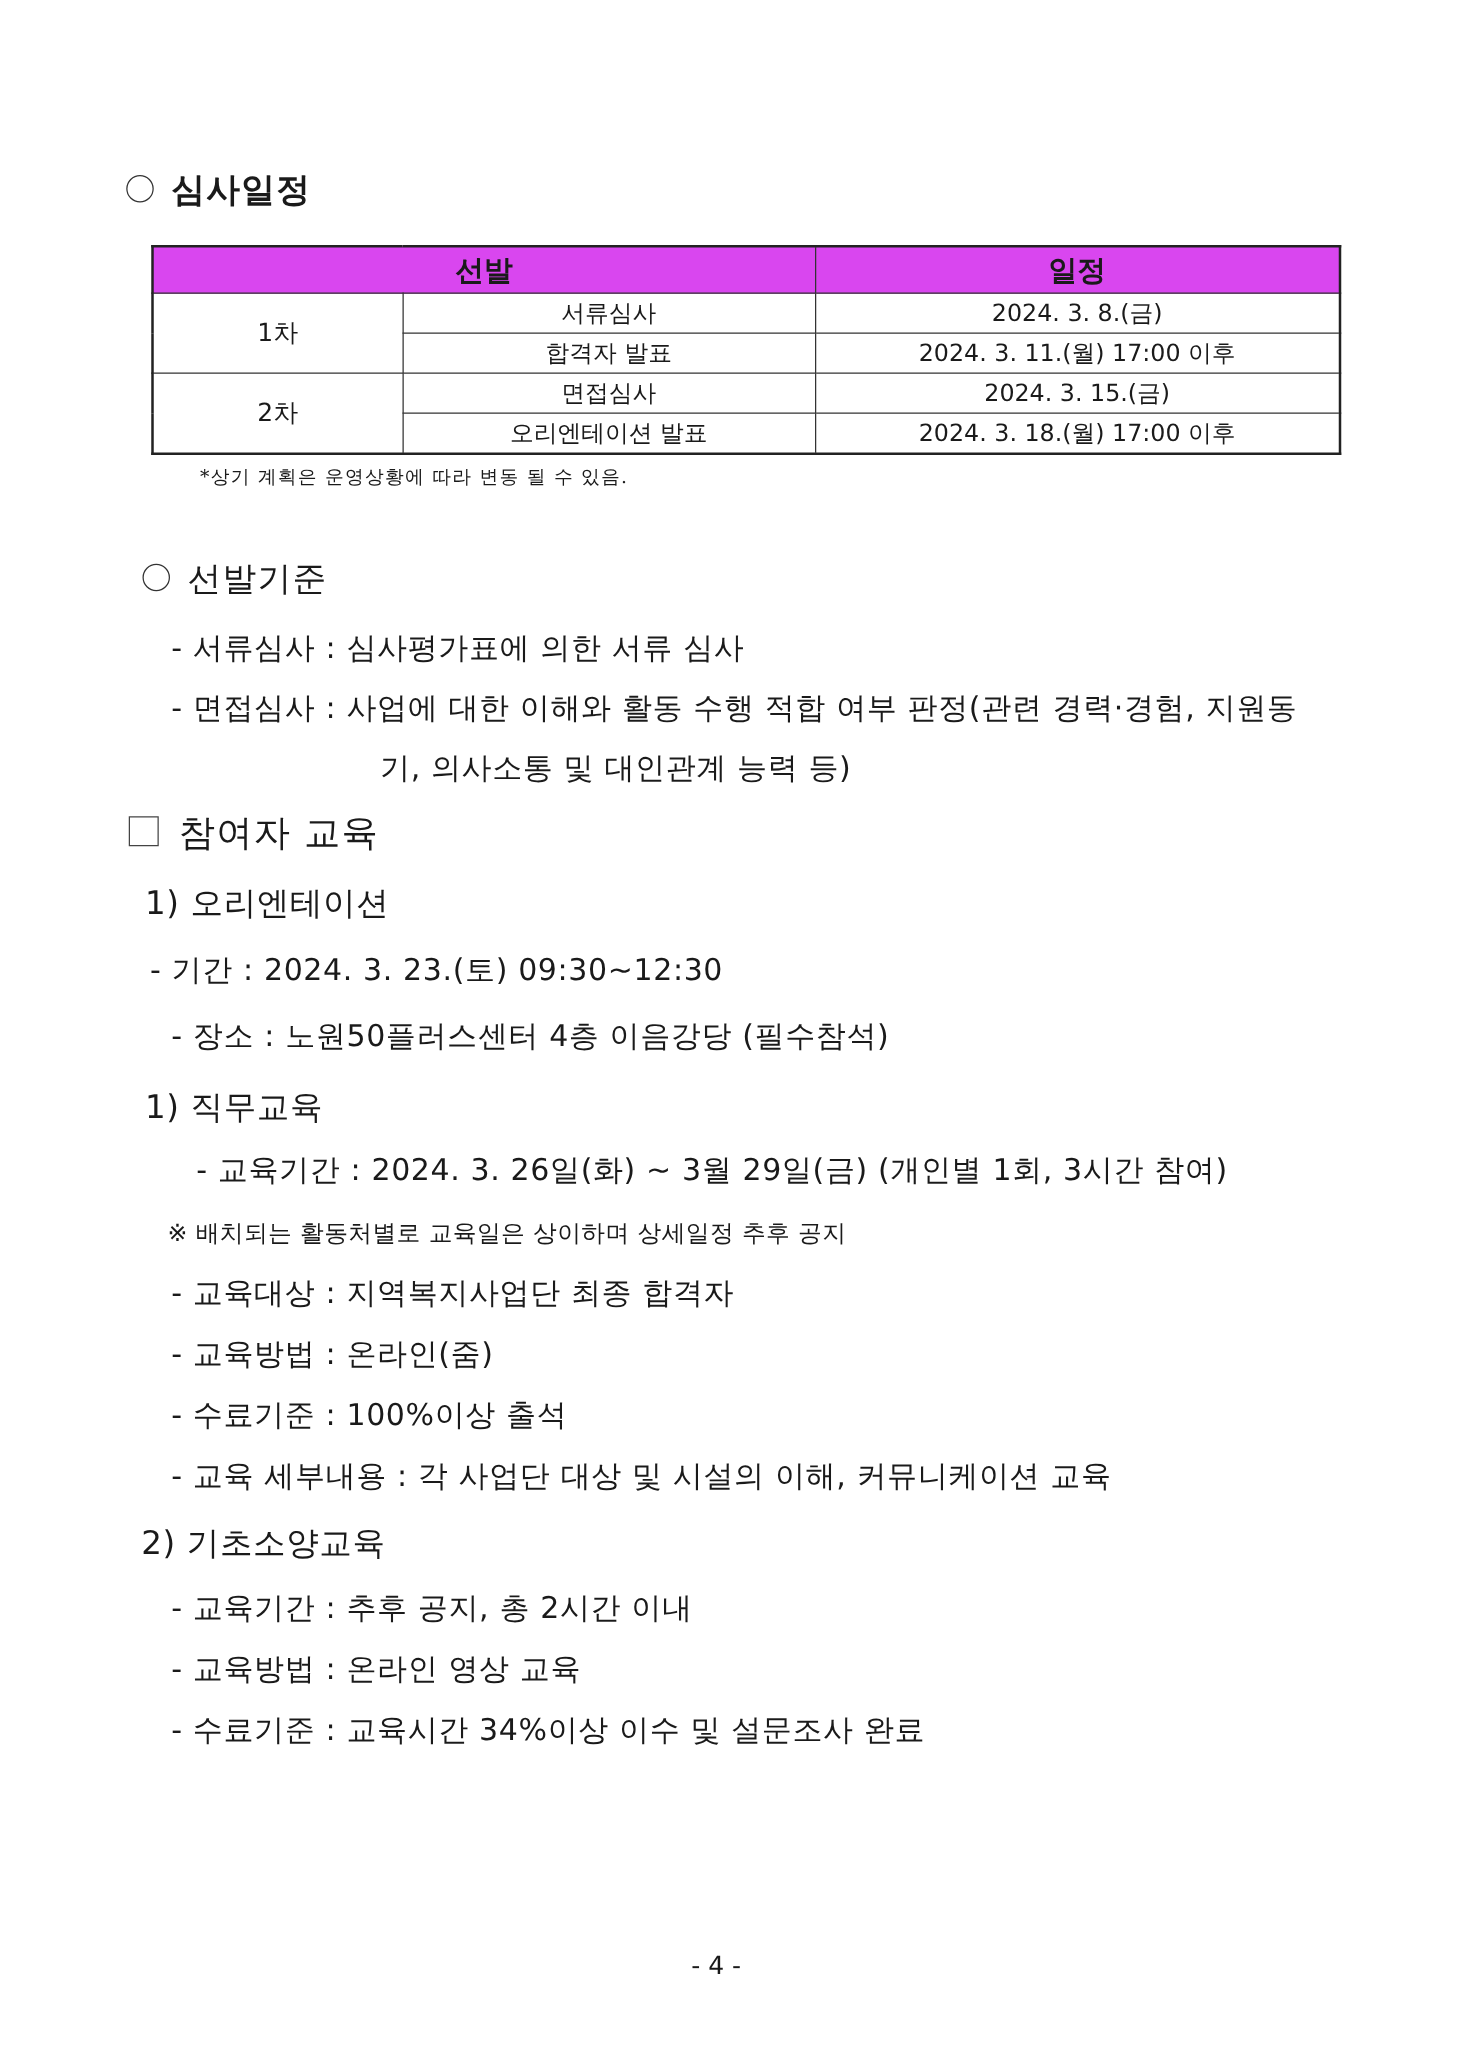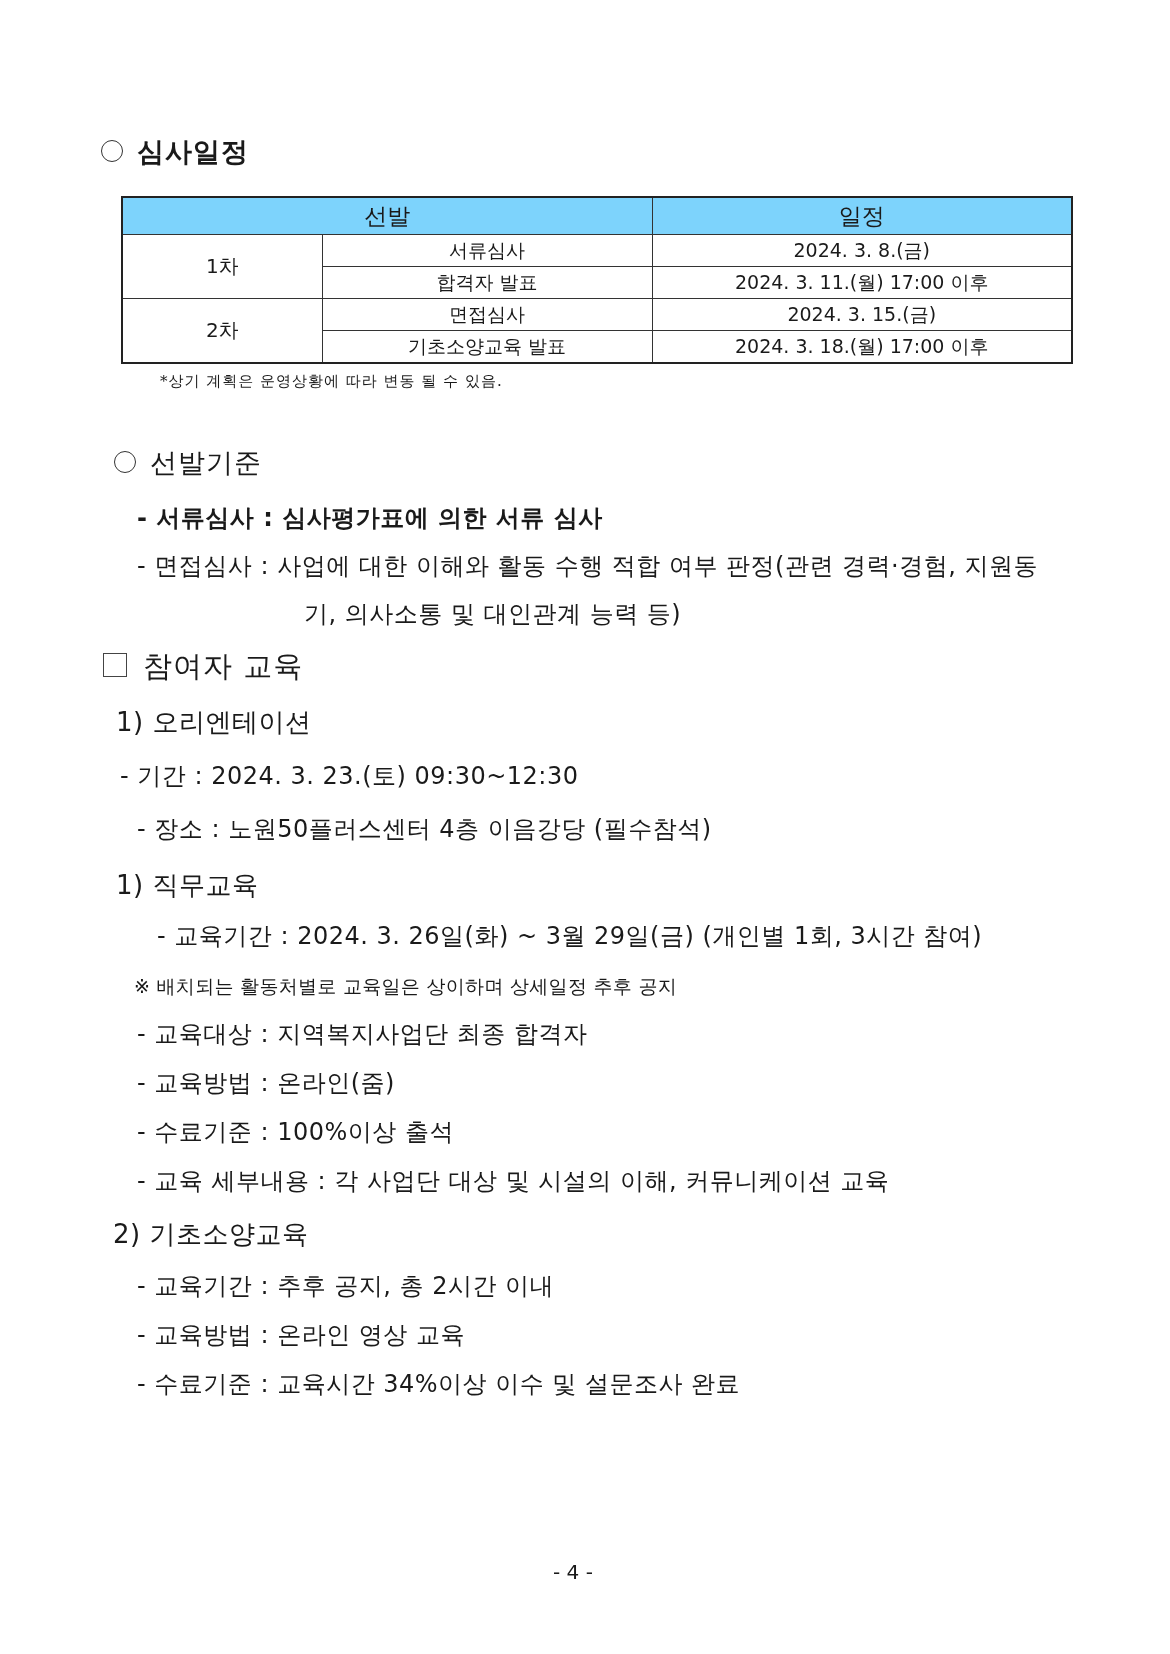--- a/index.html
+++ b/index.html
@@ -17,21 +17,21 @@
 
   table.sched {
     position: absolute; left: 121px; top: 196px; width: 950px;
     border-collapse: collapse; border: 2px solid #222;
     font-size: 19px; table-layout: fixed;
   }
   table.sched th, table.sched td {
     border: 1px solid #333; text-align: center; padding: 0; height: 31px;
   }
   table.sched th {
-    background: #7dd3fc; font-size: 23px; font-weight: normal; height: 36px;
+    background: #d946ef; font-size: 23px; font-weight: bold; height: 36px;
   }
   table.sched td.round { font-size: 20px; }
   .circle {
     display: inline-block; width: 20px; height: 20px; border: 1.5px solid #333;
     border-radius: 50%; vertical-align: middle; margin-right: 14px; position: relative; top: -3px;
   }
   .square {
     display: inline-block; width: 22px; height: 22px; border: 1.5px solid #444;
     vertical-align: middle; margin-right: 16px; position: relative; top: -3px;
   }
@@ -63,32 +63,32 @@
   <tr>
     <td>합격자 발표</td>
     <td>2024. 3. 11.(월)  17:00 이후</td>
   </tr>
   <tr>
     <td rowspan="2" class="round">2차</td>
     <td>면접심사</td>
     <td>2024. 3. 15.(금)</td>
   </tr>
   <tr>
-    <td>기초소양교육 발표</td>
+    <td>오리엔테이션 발표</td>
     <td>2024. 3. 18.(월)  17:00 이후</td>
   </tr>
 </tbody>
   </table>
 
 <div class="abs note" style="left:160px; top:372px;">*상기 계획은 운영상황에 따라 변동 될 수 있음.</div>
 
 <div class="abs h-reg" style="left:114px; top:445px;text-align:right;">
   <span class="circle"></span><span>선발기준</span>
 </div>
-<div class="abs line" style="left:137px; top:502px;font-weight:bold;">
+<div class="abs line" style="left:137px; top:502px;">
   <span>- 서류심사 : </span><span>심사평가표에 의한 서류 심사</span>
 </div>
 <div class="abs line" style="left:137px; top:550px;">
   <span>- 면접심사 : </span><span>사업에 대한 이해와 활동 수행 적합 여부 판정(관련 경력·경험, 지원동</span>
 </div>
 <div class="abs line" style="left:304px; top:598px;">기, 의사소통 및 대인관계 능력 등)</div>
 
 <div class="abs h-reg" style="left:103px; top:647px; font-size:29px;">
   <span class="square"></span><span>참여자 교육</span>
 </div>

